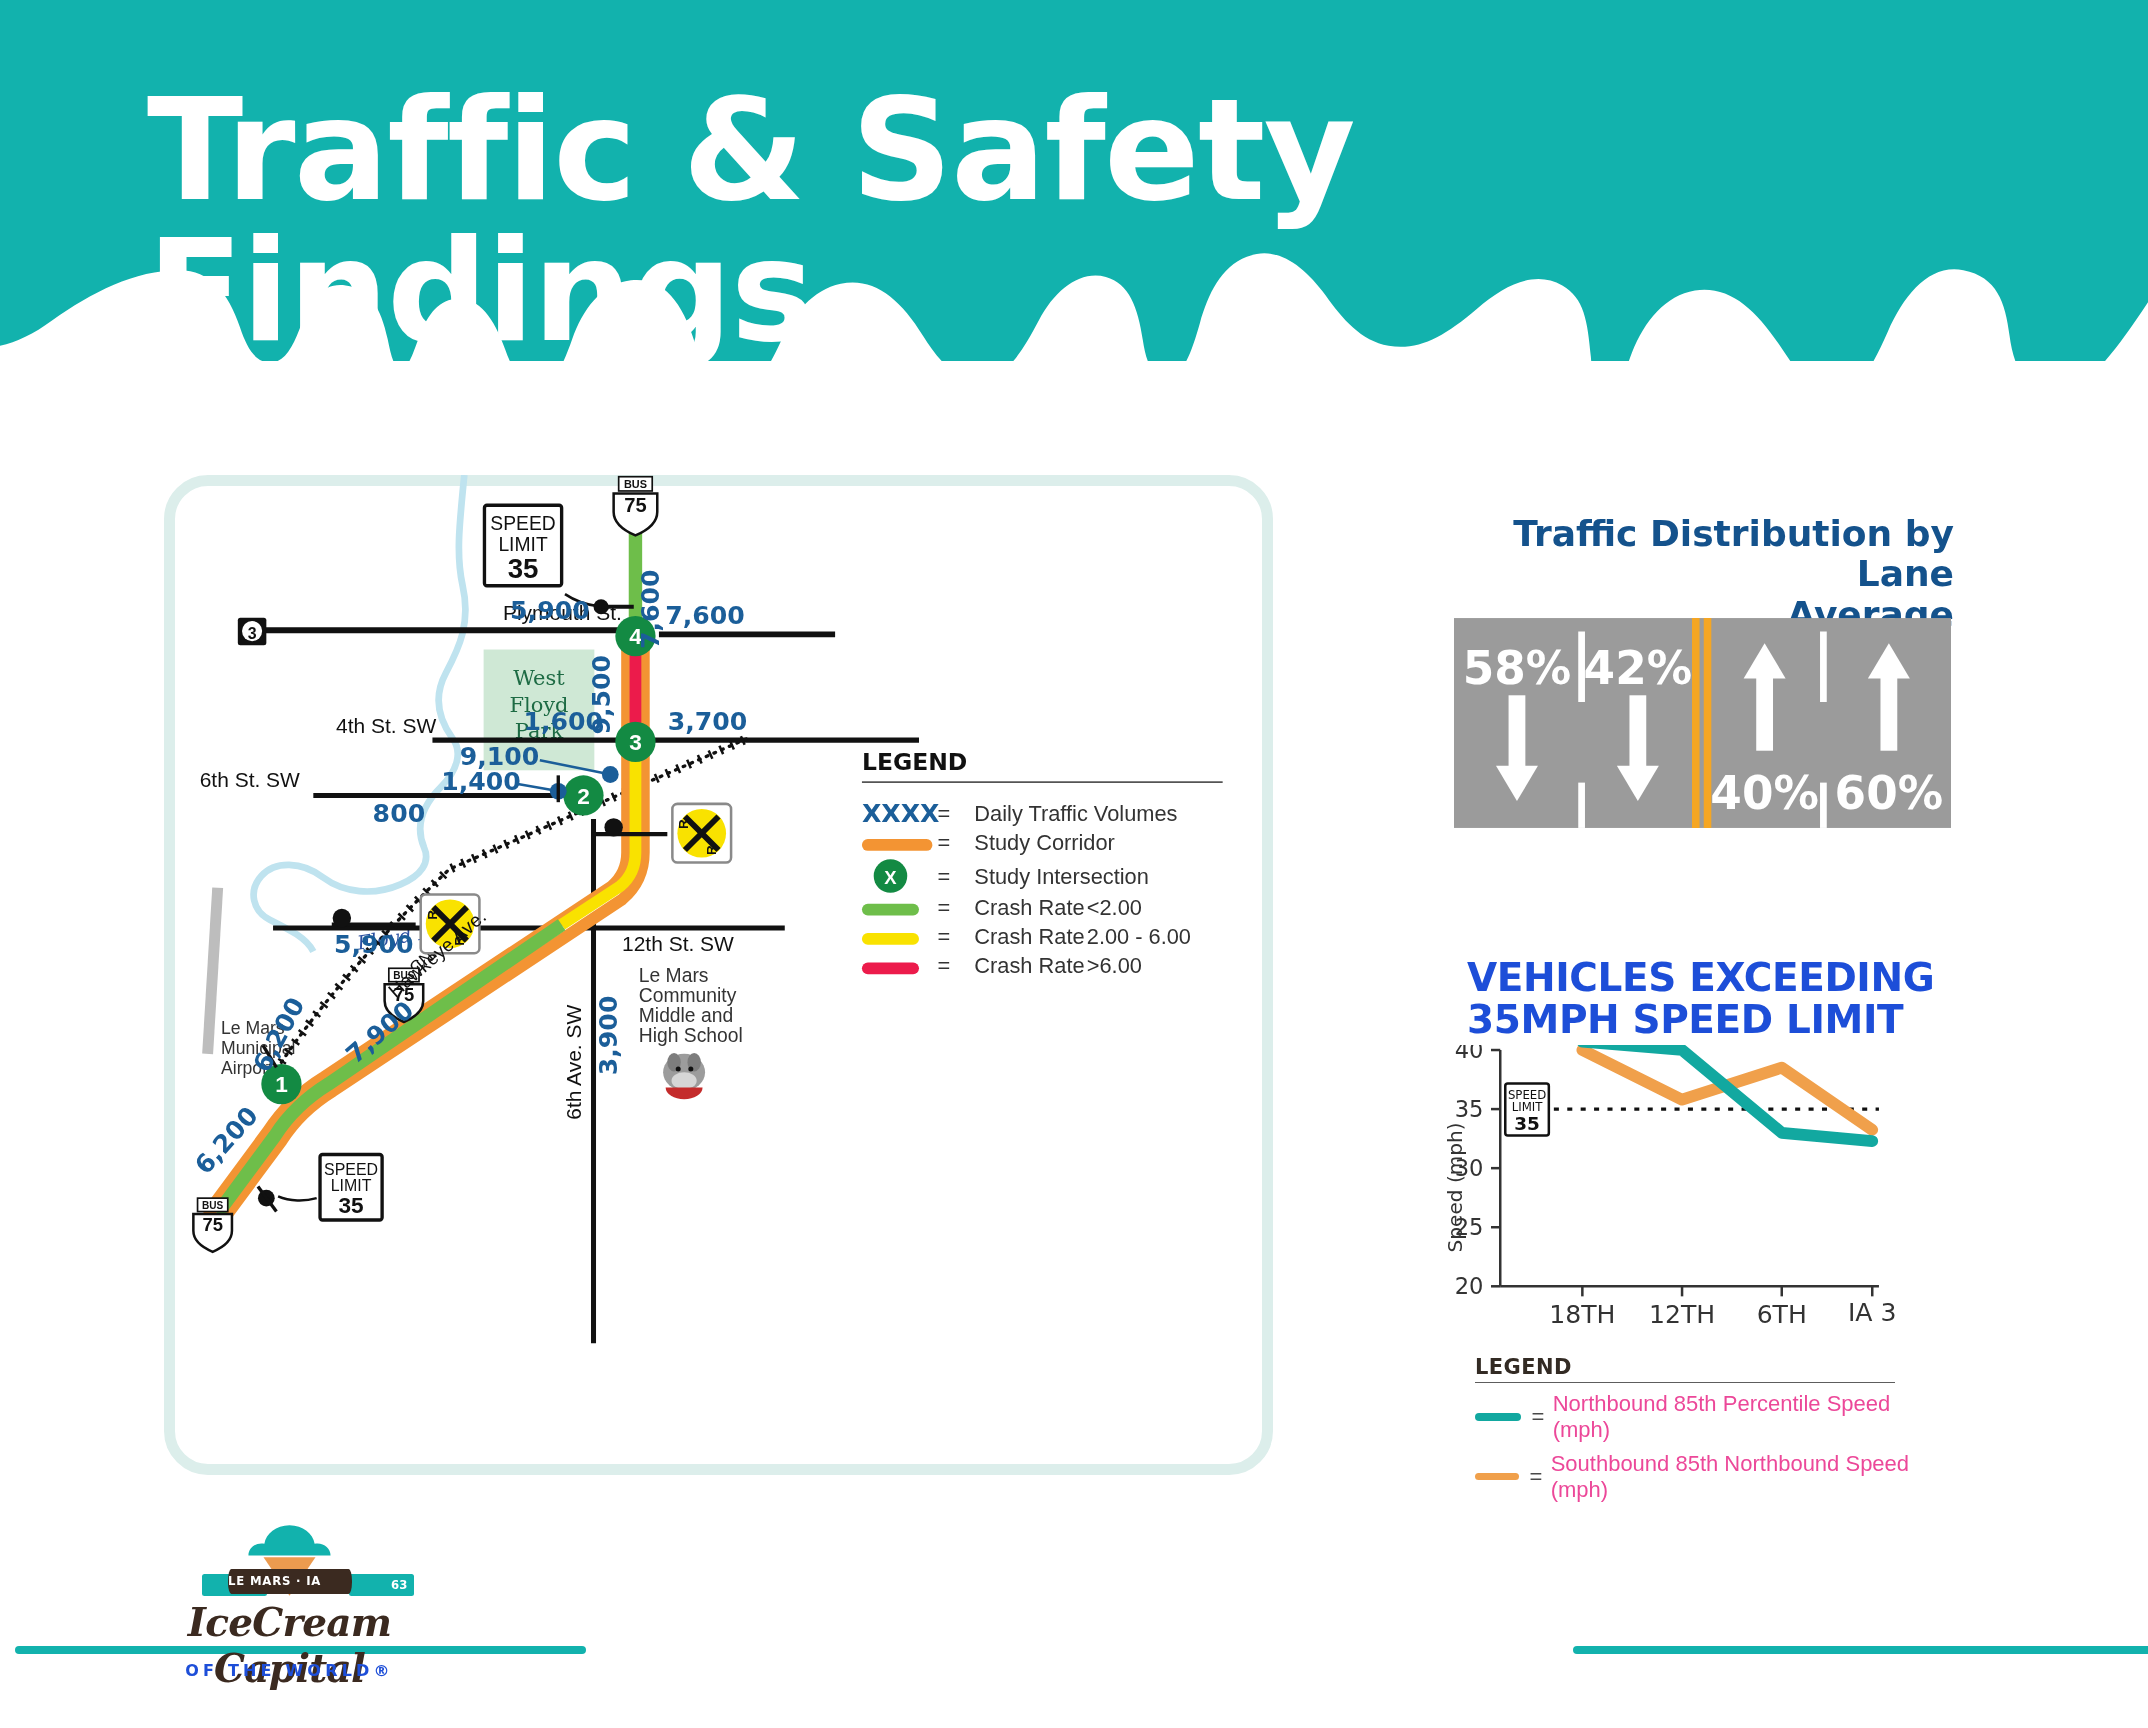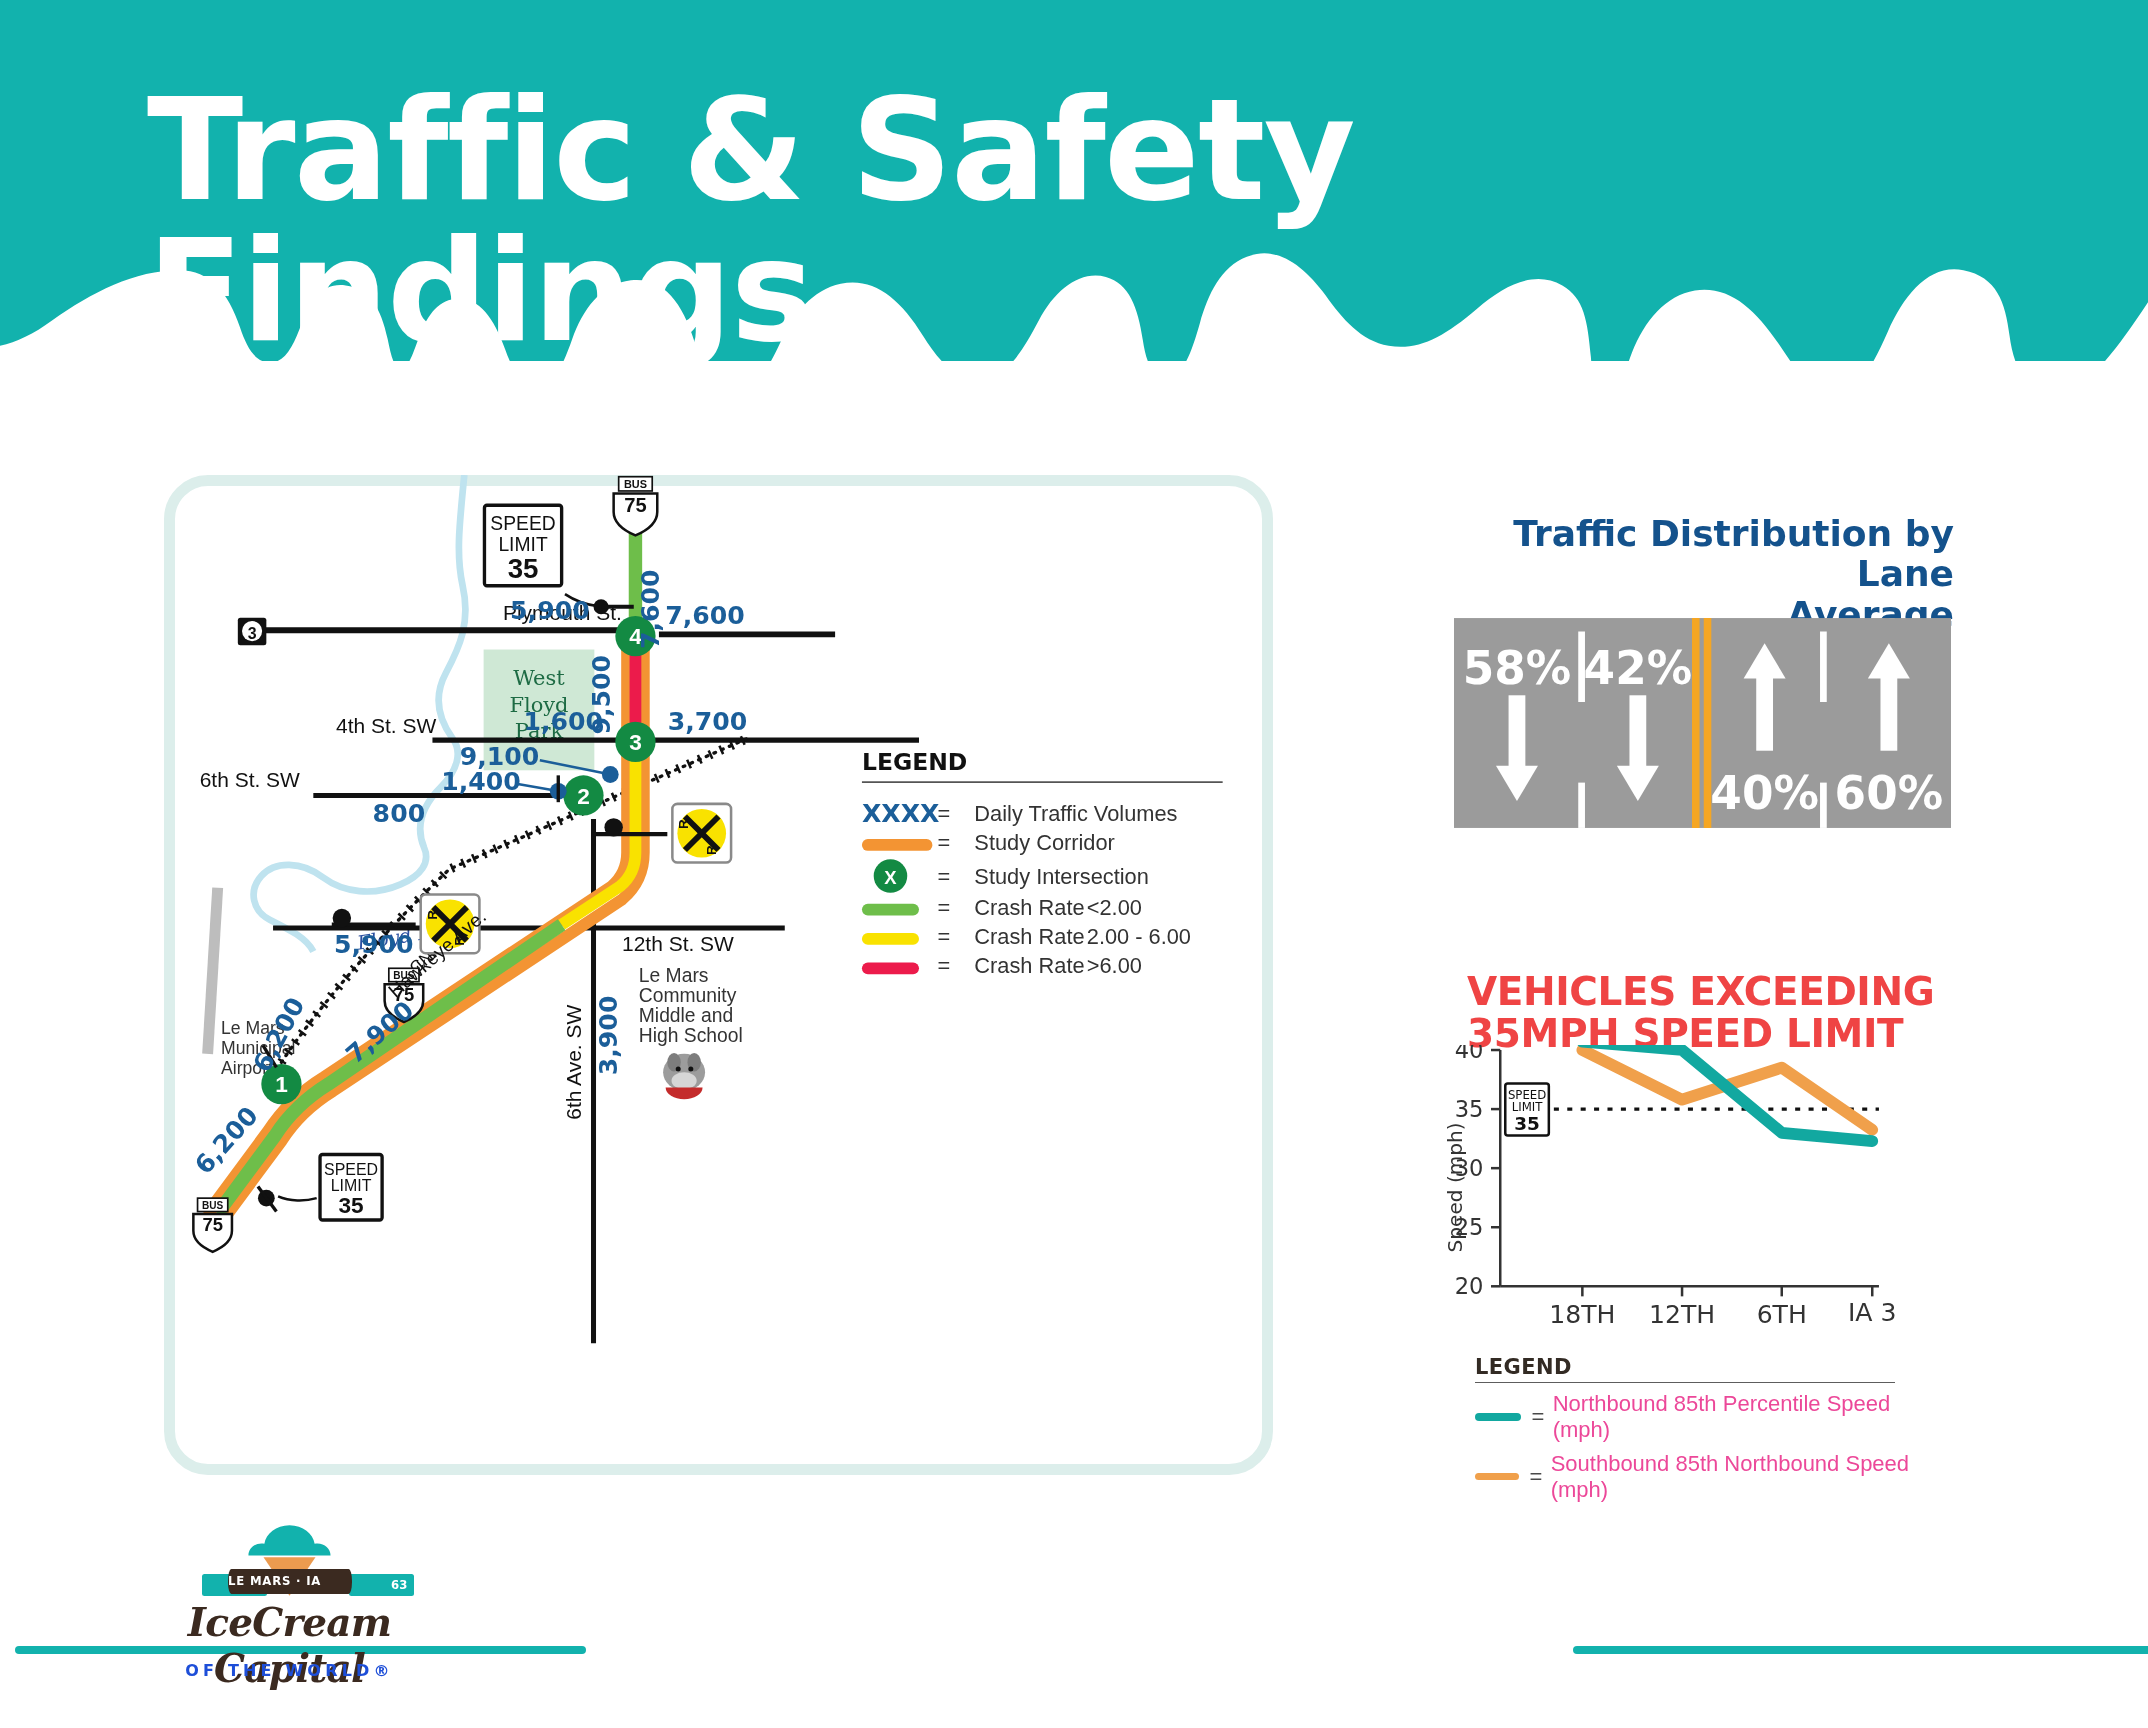--- a/index.html
+++ b/index.html
@@ -19,22 +19,22 @@
     border-radius:44px;box-shadow:11.7px 11.7px 22px rgba(0,0,0,.10);z-index:-1;}
   #map-svg{position:absolute;left:164px;top:475px;}
 
   
   #lane-title{position:absolute;left:1442px;top:514px;width:512px;text-align:right;
     font-size:36px;font-weight:bold;color:#14528c;line-height:1.12;
     font-family:"DejaVu Sans",sans-serif;}
   #lane-graphic{position:absolute;left:1454px;top:618px;}
 
   #speed-title{position:absolute;left:1467px;top:957px;width:470px;
-    font-size:39px;font-weight:bold;color:#ef4444;line-height:1.08;letter-spacing:-0.4px;
-    font-family:"DejaVu Sans",sans-serif;margin-top:14px;}
+    font-size:39px;font-weight:bold;color:#1d4ed8;line-height:1.08;letter-spacing:-0.4px;
+    font-family:"DejaVu Sans",sans-serif;}
   #speed-chart{position:absolute;left:1443px;top:1045px;}
   #speed-legend{position:absolute;left:1475px;top:1355px;width:436px;}
   #speed-legend .lg-title{font-size:21px;font-weight:bold;color:#332b24;
     font-family:"DejaVu Sans",sans-serif;letter-spacing:0.4px;}
   #speed-legend .lg-rule{border-bottom:1.7px solid #5d5d5d;width:420px;margin-top:3.4px;}
   #speed-legend .lg-row{display:flex;align-items:center;margin-top:7.6px;}
   #speed-legend .lg-swatch{width:52px;height:7.6px;border-radius:4.2px;margin-right:10px;}
   #speed-legend .lg-eq{font-size:22px;color:#4a4a4a;margin-right:8.4px;}
   #speed-legend .lg-txt{font-size:22px;color:#ec4899;}
 

